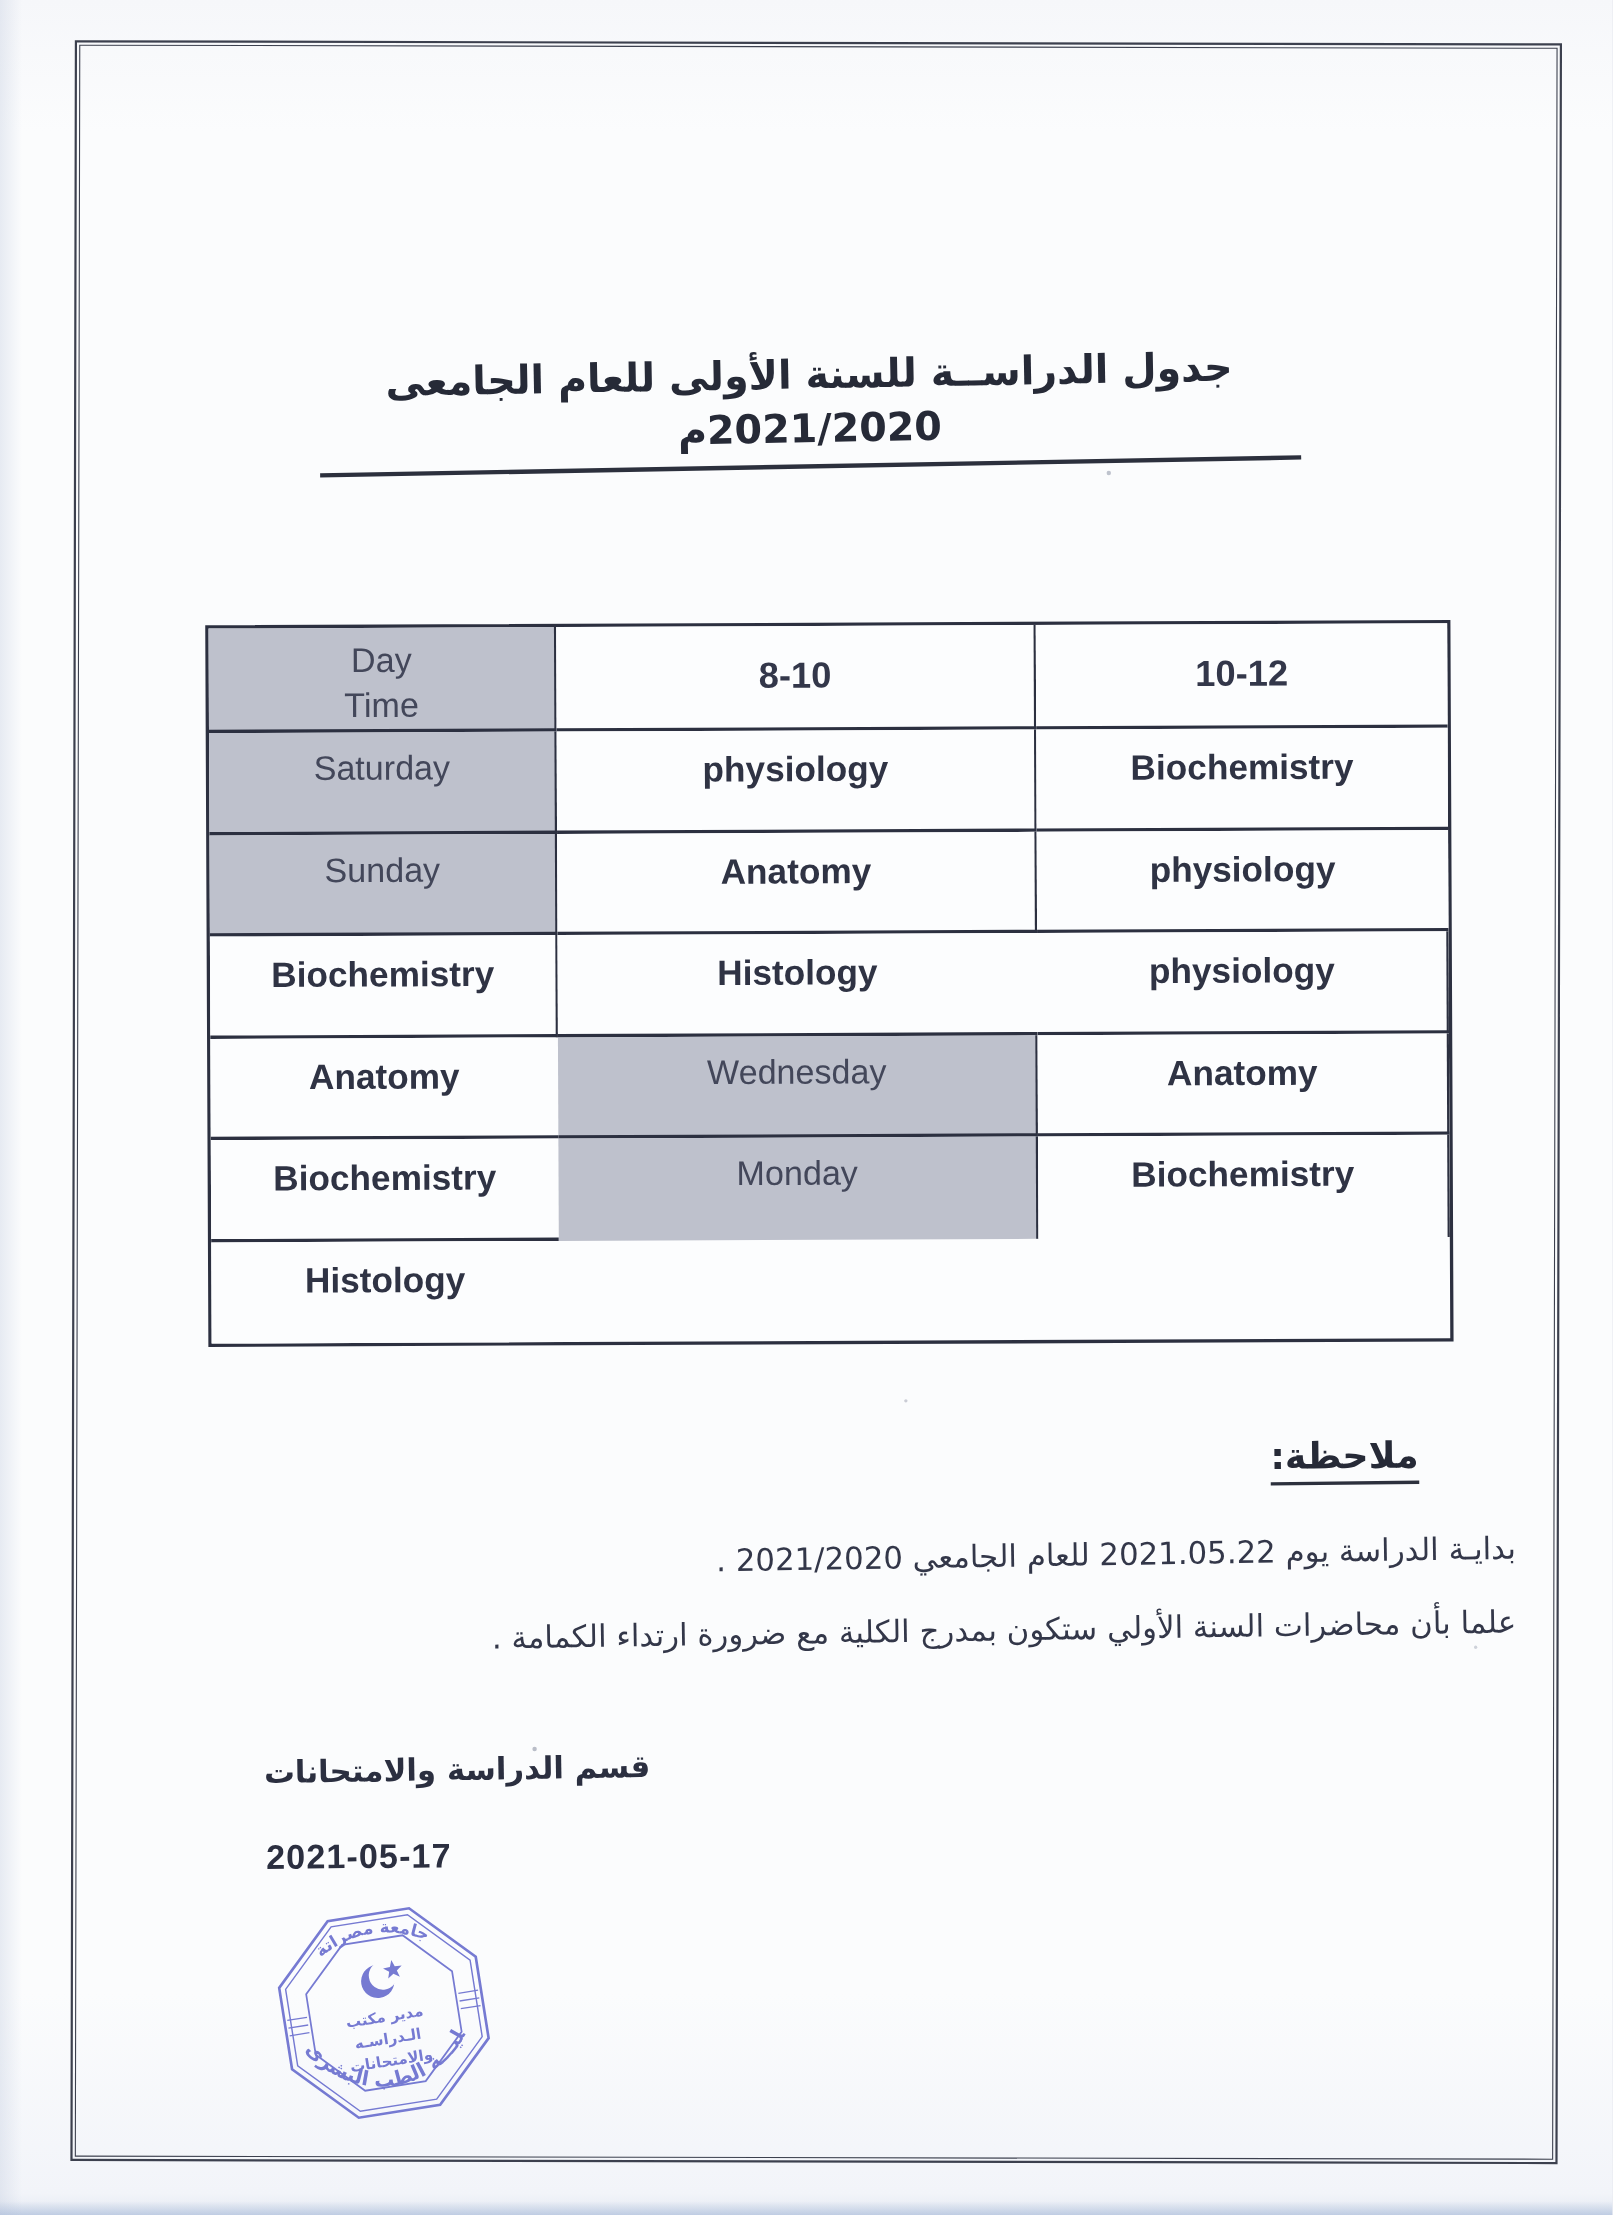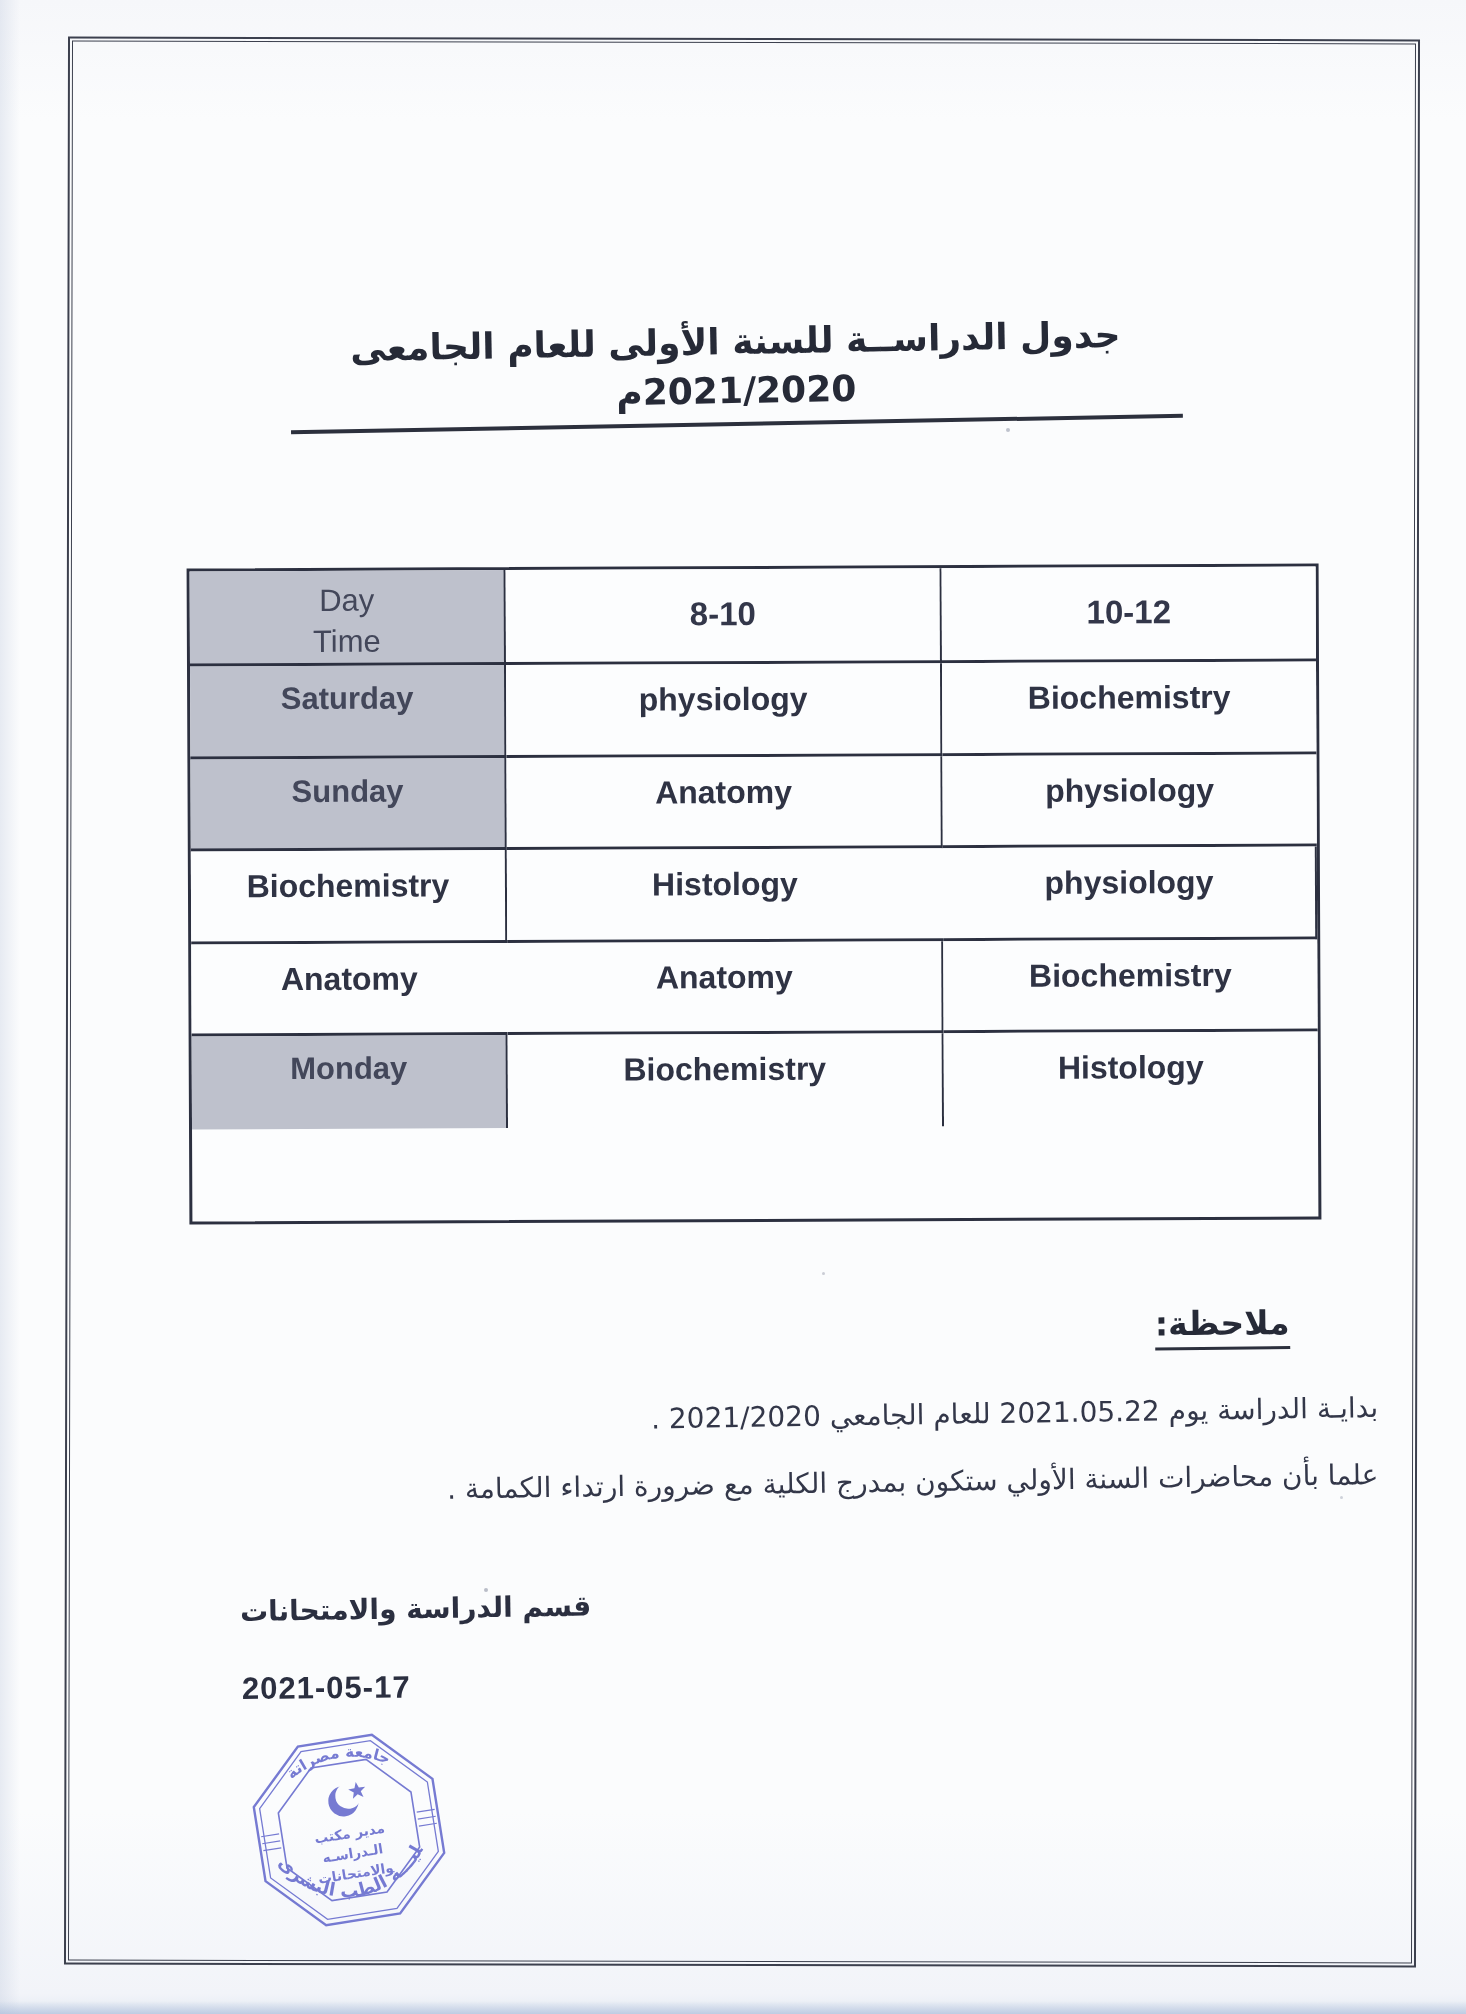--- a/index.html
+++ b/index.html
@@ -31,21 +31,21 @@
     box-sizing:border-box;border:3px solid #2c3040;background:#fcfdfe;
     transform:rotate(-.25deg);
   }
   .cell{
     display:flex;justify-content:center;align-items:flex-start;
     border-right:2px solid #2c3040;border-bottom:3px solid #2c3040;
     box-sizing:border-box;text-align:center;
   }
   .cell.last-col{border-right:none;}
   .cell.last-row{border-bottom:none;}
-  .cell.day{background:#bec1cc;font-size:31px;color:#43475a;padding-top:15px;font-weight:700;}
+  .cell.day{background:#bec1cc;font-size:31px;color:#43475a;padding-top:15px;font-weight:400;}
   .cell.sub{background:#fcfdfe;font-size:32px;font-weight:bold;color:#2f3344;padding-top:17px;}
   .cell.head-day{background:#bec1cc;flex-direction:column;align-items:center;
     font-size:31px;color:#43475a;padding-top:9px;line-height:1.3;}
   .cell.head-time{background:#fcfdfe;font-size:33px;font-weight:bold;color:#33374a;padding-top:26px;}
 
   .note-head{
     position:absolute;right:176px;top:1303px;font-size:33px;font-weight:bold;color:#262a37;
     padding-bottom:4px;border-bottom:3px solid #2c303d;transform:rotate(-.6deg);transform-origin:right center;
   }
   .note-line{
@@ -97,20 +97,21 @@
     <div class="cell day">Sunday</div>
     <div class="cell sub">Anatomy</div>
     <div class="cell sub last-col">physiology</div>
 
     <div class="cell sub">Biochemistry</div>
     <div class="cell sub last-col">Histology</div>
 
     <div class="cell sub">physiology</div>
     <div class="cell sub last-col">Anatomy</div>
 
+    <div class="cell day">Wednesday</div>
     <div class="cell sub">Anatomy</div>
     <div class="cell sub last-col">Biochemistry</div>
 
     <div class="cell day last-row">Monday</div>
     <div class="cell sub last-row">Biochemistry</div>
     <div class="cell sub last-col last-row">Histology</div>
   </div>
 
   <div class="note-head ar">ملاحظة:</div>
   <div class="note-line note-1 ar">بدايـة الدراسة يوم  2021.05.22 للعام الجامعي 2021/2020 .</div>

